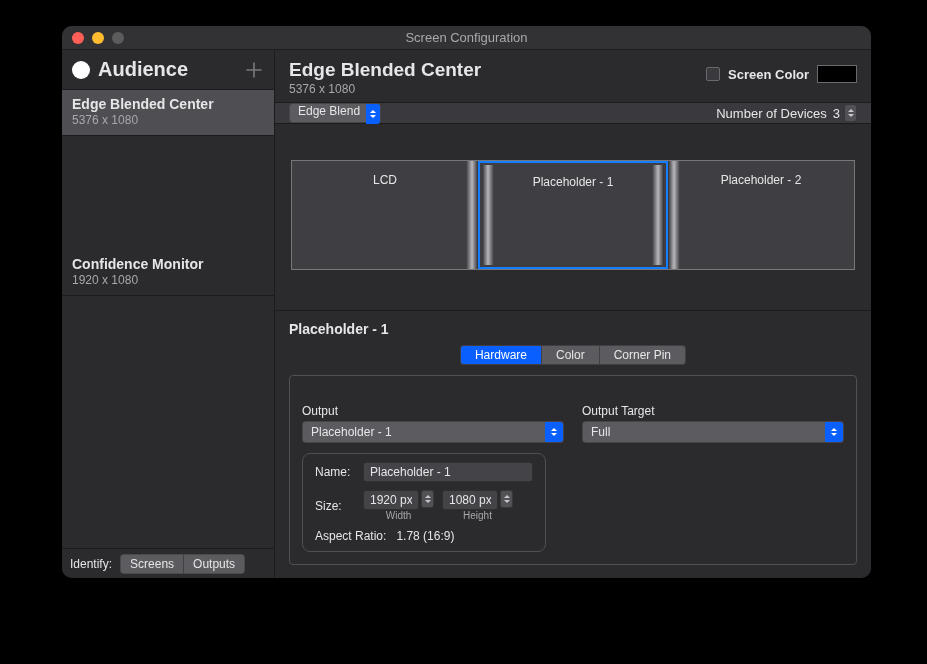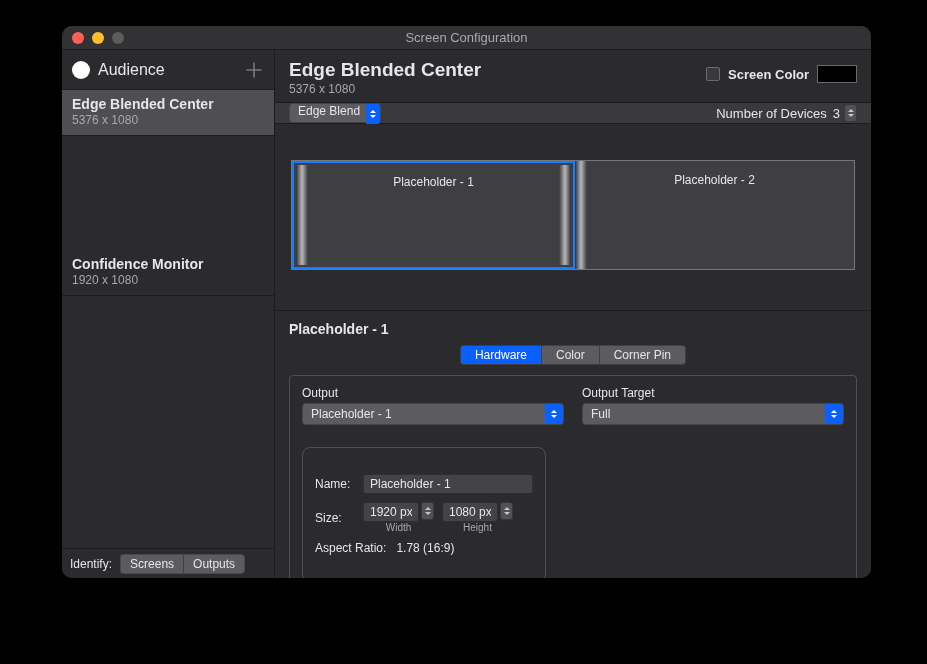--- a/index.html
+++ b/index.html
@@ -37,21 +37,21 @@
   .title{flex:1;text-align:center;font-size:13px;color:var(--text-dim);font-weight:400;}
   .body{flex:1;display:flex;min-height:0;}
   
   .sidebar{width:213px;background:var(--bg-sidebar);border-right:1px solid var(--border);display:flex;flex-direction:column;}
   .side-section{}
   .side-header{display:flex;align-items:center;height:40px;padding:0 10px;border-bottom:1px solid var(--border);}
   .bullet{width:18px;height:18px;border-radius:50%;margin-right:8px;}
   .bullet-white{background:#fff;}
   .toggle{width:30px;height:18px;border-radius:9px;background:var(--accent);position:relative;margin-right:8px;}
   .toggle::after{content:"";position:absolute;right:2px;top:2px;width:14px;height:14px;border-radius:50%;background:#fff;}
-  .side-title{flex:1;font-weight:400;font-size:16px;color:var(--text);}
+  .side-title{flex:1;font-weight:700;font-size:20px;color:var(--text);}
   .plus{width:20px;height:20px;color:#7a7a7e;}
   .side-item{padding:6px 10px 8px 10px;border-bottom:1px solid var(--border);}
   .side-item.selected{background:var(--bg-item);}
   .side-item .nm{font-size:14px;font-weight:600;color:var(--text);}
   .side-item .sub{font-size:12px;color:var(--text-dim);margin-top:1px;}
   .side-footer{border-top:1px solid var(--border);display:flex;align-items:center;height:30px;padding:0 8px;gap:8px;}
   .side-footer .lbl{font-size:12px;color:var(--text);}
   .seg{display:flex;background:var(--bg-btn);border-radius:4px;overflow:hidden;border:1px solid rgba(0,0,0,.2);}
   .seg div{padding:2px 9px;font-size:12px;color:var(--text);}
   .seg div+div{border-left:1px solid rgba(0,0,0,.3);}
@@ -90,27 +90,27 @@
   
   .detail{background:var(--bg-panel);padding:10px 14px 14px 14px;border-top:1px solid var(--border);}
   .detail-title{font-size:14px;font-weight:600;color:var(--text);margin-bottom:8px;}
   .tabbar{display:flex;justify-content:center;margin-bottom:10px;}
   .tabs{display:flex;background:var(--bg-btn);border-radius:4px;overflow:hidden;border:1px solid rgba(0,0,0,.3);}
   .tabs div{padding:2px 14px;font-size:12px;color:var(--text);}
   .tabs div.active{background:var(--accent);color:#fff;}
   .tabs div+div{border-left:1px solid rgba(0,0,0,.3);}
   .detail-body{border:1px solid var(--border-light);border-radius:4px;padding:10px 12px 12px 12px;}
   .row{display:flex;gap:18px;margin-bottom:10px;}
-  .col{flex:1;display:flex;flex-direction:column;}
+  .col{flex:1;display:flex;flex-direction:column;margin-top:18px;}
   .field-lbl{font-size:12px;color:var(--text);margin-bottom:3px;}
   .select{display:flex;align-items:center;background:var(--bg-btn);border:1px solid rgba(0,0,0,.25);border-radius:4px;height:22px;padding-left:8px;font-size:12px;color:var(--text);position:relative;}
   .select .arr{position:absolute;right:0;top:0;bottom:0;width:18px;background:var(--accent);border-radius:0 3px 3px 0;display:flex;flex-direction:column;align-items:center;justify-content:center;}
   .select .arr::before{content:"";border-left:3px solid transparent;border-right:3px solid transparent;border-bottom:3px solid #fff;margin-bottom:2px;}
   .select .arr::after{content:"";border-left:3px solid transparent;border-right:3px solid transparent;border-top:3px solid #fff;}
-  .sub-panel{border:1px solid var(--border-light);border-radius:8px;padding:26px 12px;display:inline-block;margin-top:12px;}
+  .sub-panel{border:1px solid var(--border-light);border-radius:8px;padding:8px 12px;display:inline-block;}
   .form-row{display:flex;align-items:center;margin-bottom:8px;font-size:12px;color:var(--text);}
   .form-row .l{width:48px;}
   .text-input{background:var(--bg-input);border:1px solid rgba(0,0,0,.3);border-radius:3px;height:20px;padding:0 6px;font-size:12px;color:var(--text);width:170px;}
   .num-wrap{display:flex;align-items:flex-start;gap:2px;}
   .num-input{background:var(--bg-input);border:1px solid rgba(0,0,0,.3);border-radius:3px;height:20px;padding:0 6px;font-size:12px;color:var(--text);width:56px;text-align:right;}
   .tiny-lbl{font-size:10px;color:var(--text-dim);text-align:center;}
   .size-block{display:flex;flex-direction:column;align-items:center;}
   .ar-row{font-size:12px;color:var(--text);}
   .side-stage-fill{flex:1;}
 </style>
@@ -187,20 +187,24 @@
           <span class="stepper"></span>
         </div>
         <div class="mode-flex"></div>
         <span class="ndev-lbl">Number of Devices</span>
         <span class="ndev-val">3</span>
         <span class="mini-stepper"></span>
       </div>
 
       <div class="canvas">
         <div class="device-row">
+          <div class="device">
+            <span>LCD</span>
+            <div class="blend-r"></div>
+          </div>
           <div class="device sel">
             <span>Placeholder - 1</span>
             <div class="blend-l"></div>
             <div class="blend-r"></div>
           </div>
           <div class="device">
             <span>Placeholder - 2</span>
             <div class="blend-l"></div>
           </div>
         </div>

